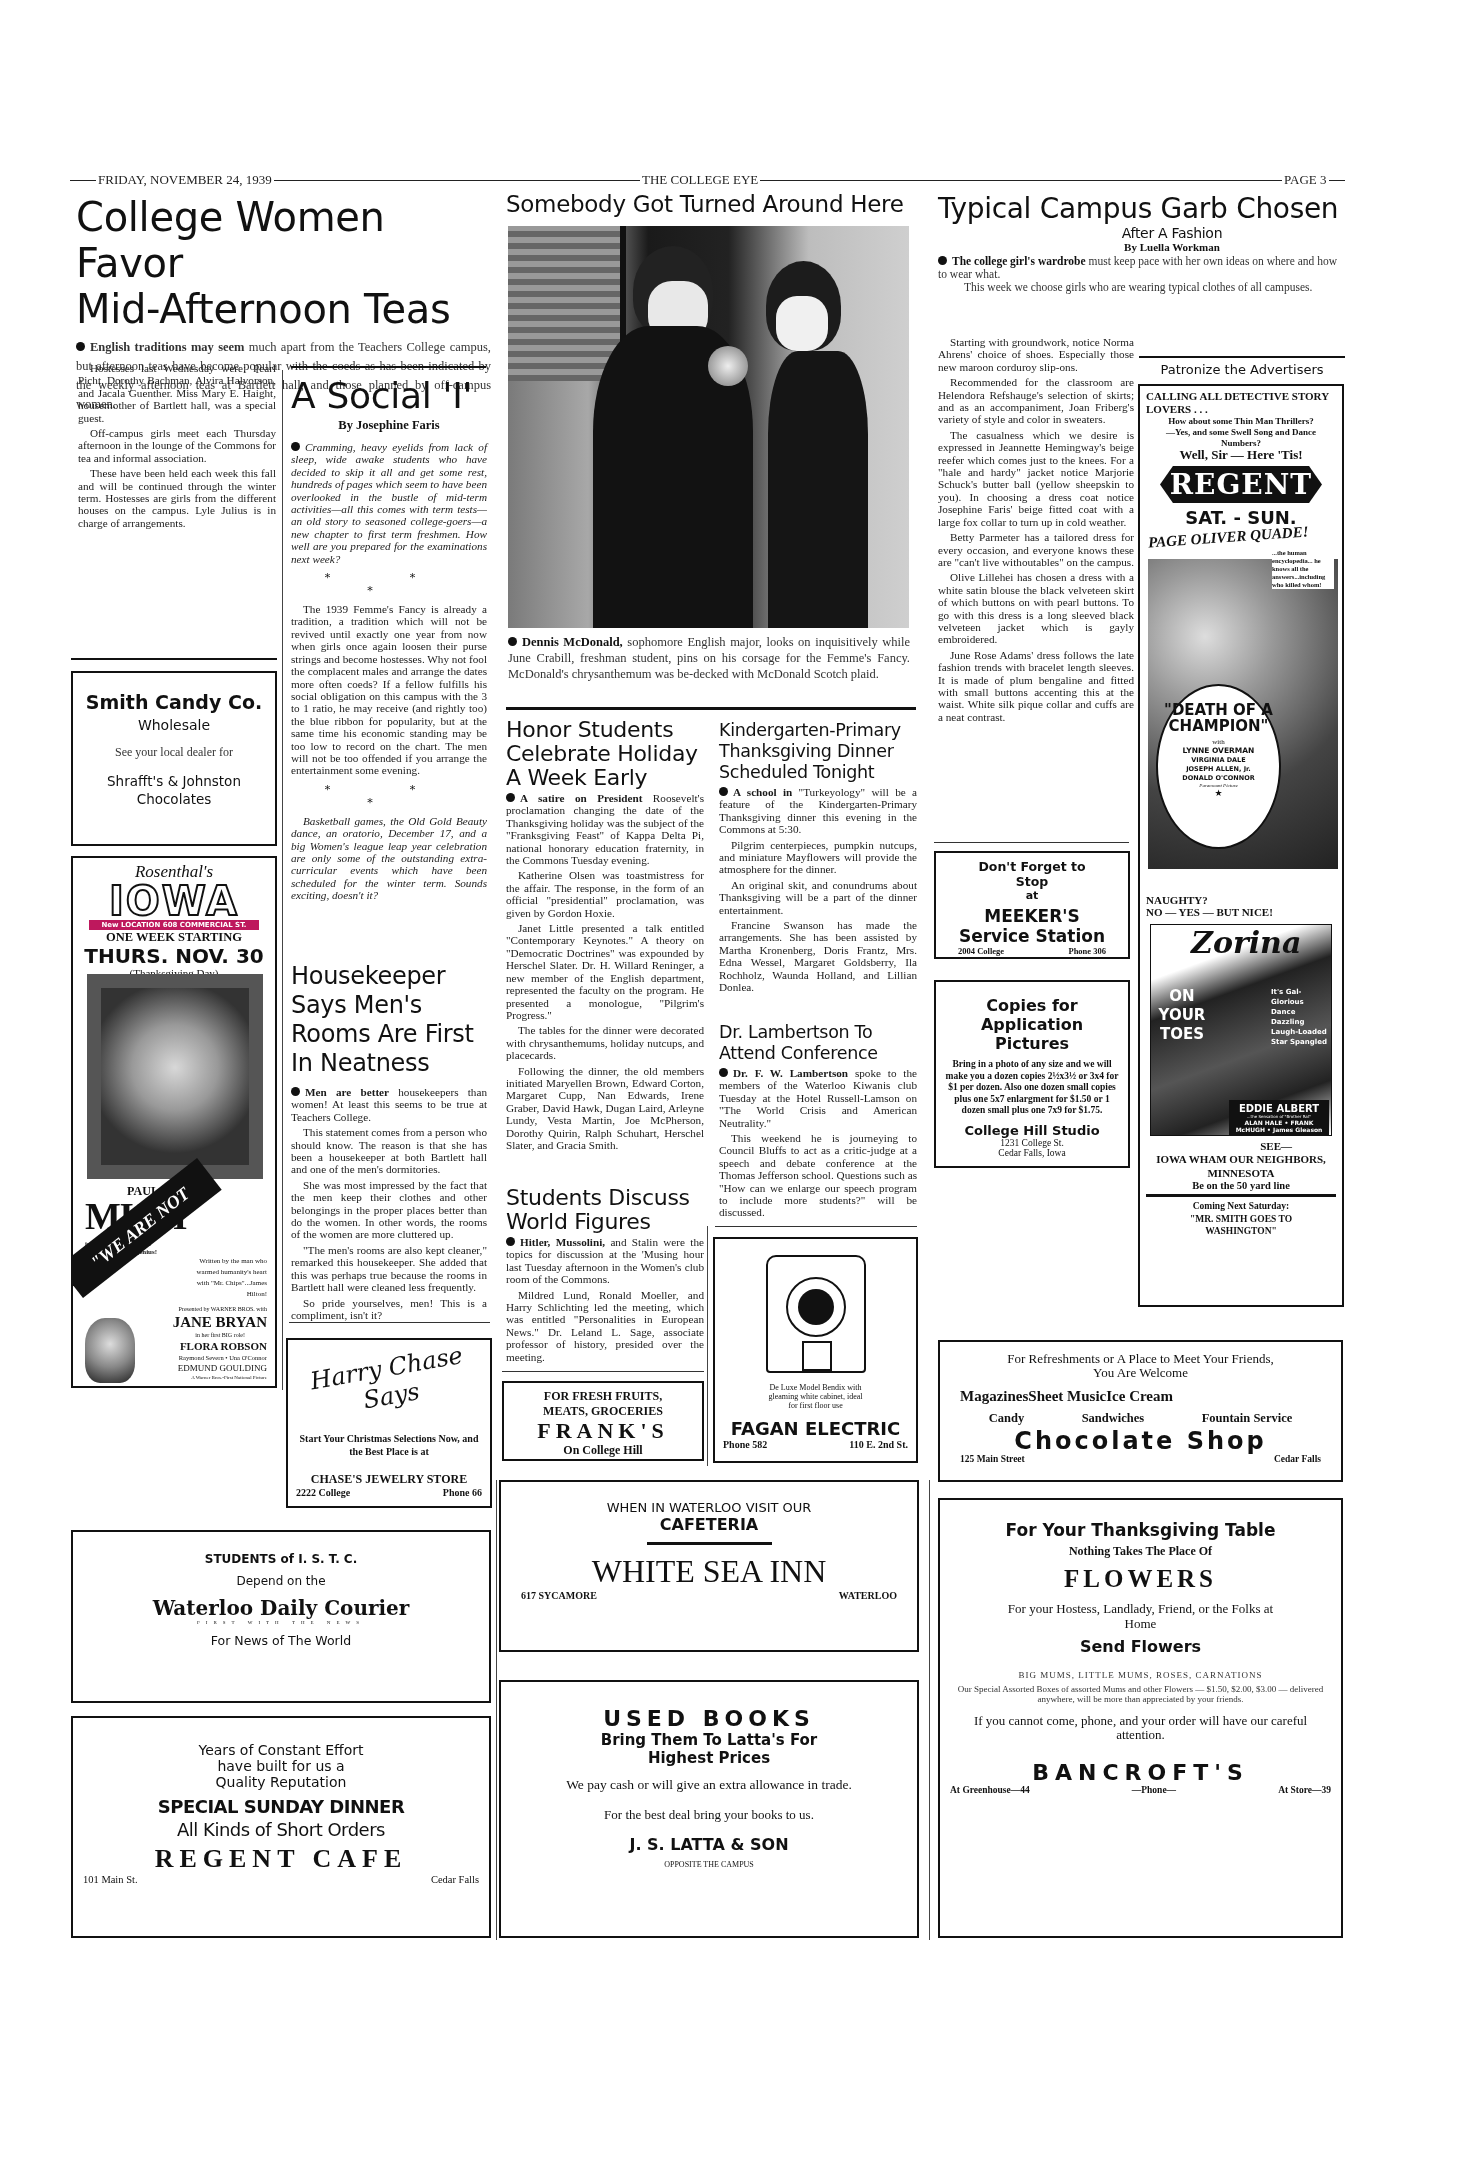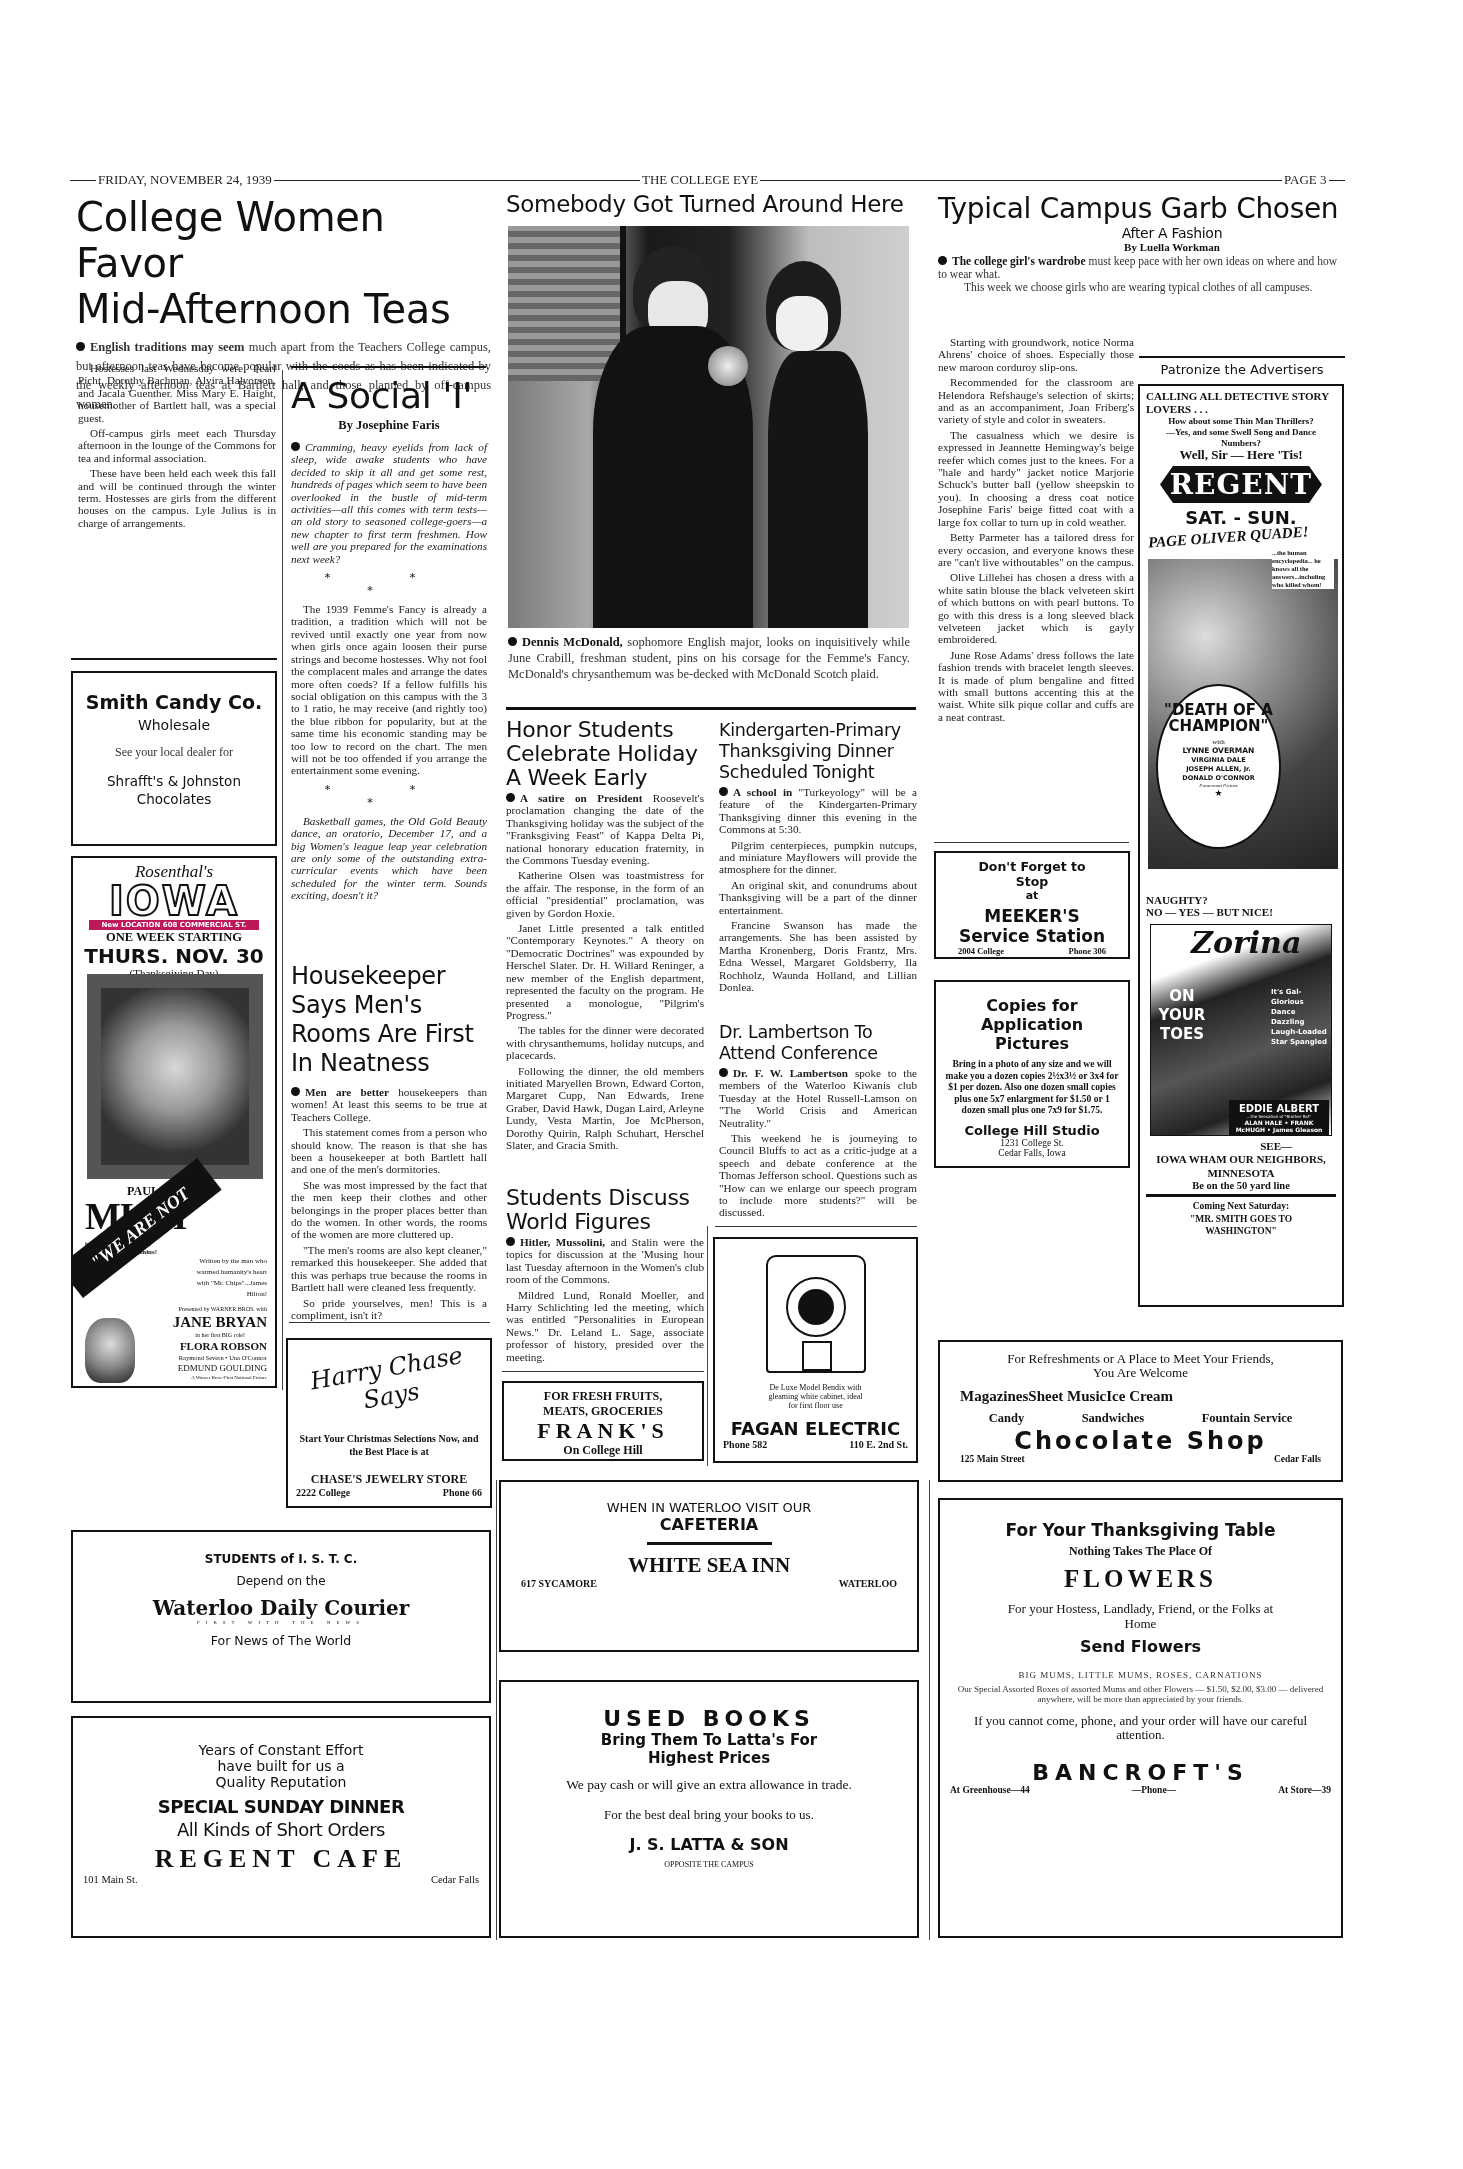--- a/index.html
+++ b/index.html
@@ -197,21 +197,21 @@
   <div class="serif" style="display:flex;justify-content:space-between;font-weight:700;font-size:10px;padding:0 8px">
     <span>Phone 582</span>
       <span>110 E. 2nd St.</span>
   </div>
 </div>
 
 <div class="box center" style="left:499px;top:1480px;width:420px;height:172px">
   <div class="sans" style="font-size:13px;margin-top:18px">WHEN IN WATERLOO VISIT OUR</div>
   <div class="sans" style="font-size:16px;font-weight:700">CAFETERIA</div>
   <div style="width:125px;height:3px;background:#111;margin:8px auto"></div>
-  <div class="serif" style="font-size:21px;font-weight:700">WHITE SEA INN</div>
+  <div class="serif" style="font-size:32px;font-weight:400">WHITE SEA INN</div>
   <div class="serif" style="display:flex;justify-content:space-between;font-weight:700;font-size:10px;padding:0 20px">
     <span>617 SYCAMORE</span>
       <span>WATERLOO</span>
   </div>
 </div>
 
 <div class="box center" style="left:499px;top:1680px;width:420px;height:258px">
   <div class="sans" style="font-weight:700;font-size:22px;letter-spacing:5px;margin-top:24px">USED BOOKS</div>
   <div class="sans" style="font-weight:700;font-size:15px">Bring Them To Latta's For</div>
   <div class="sans" style="font-weight:700;font-size:15px">Highest Prices</div>

